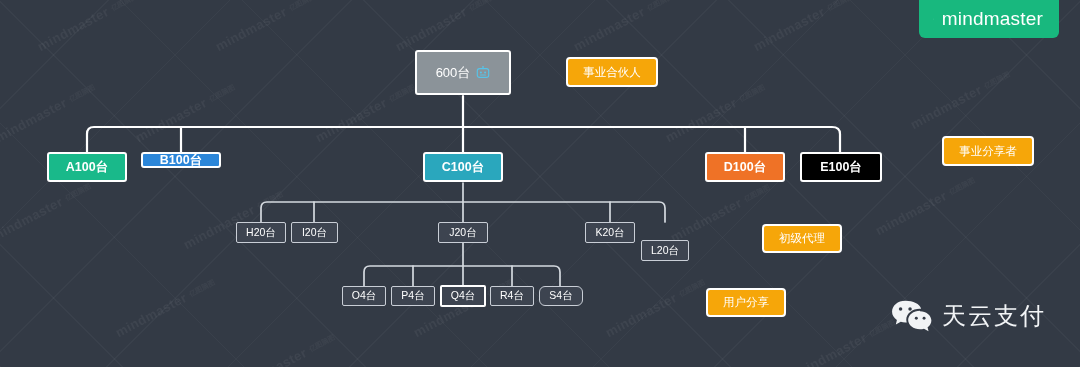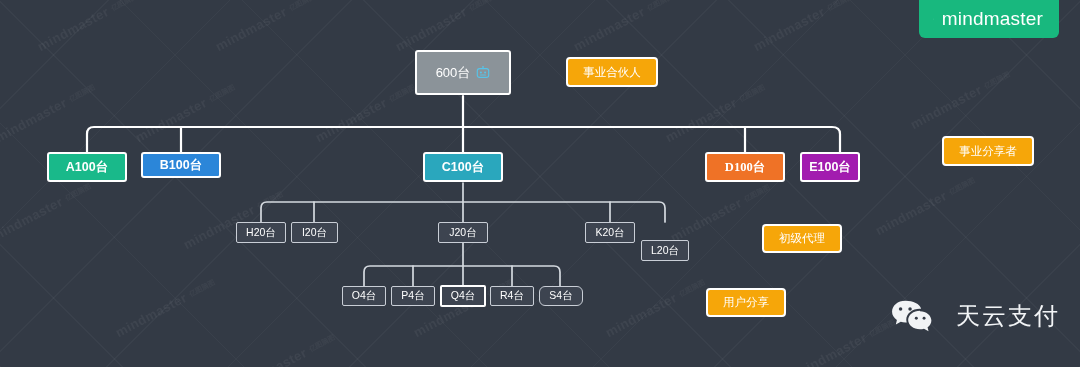--- a/index.html
+++ b/index.html
@@ -94,21 +94,21 @@
     border-bottom-left-radius: 6px;
     border-bottom-right-radius: 6px;
     padding: 0 16px 0 14px;
   }
   #logo .logo-text {
     color: #ffffff; font-size: 19px; letter-spacing: .2px;
   }
   
   #wechat-brand {
     position: absolute;
-    display: flex; align-items: center; gap: 24px;
+    display: flex; align-items: center; gap: 10px;
   }
   #wechat-brand .brand-text {
     color: #f2f4f6; font-size: 24px; letter-spacing: 2px;
   }
 </style>
 </head>
 <body>
 
 <div id="canvas">
 
@@ -230,30 +230,30 @@
       <circle cx="10.4" cy="7.4" r="1.15" fill="#57c3e8"></circle>
       <path d="M5.2 10.3 h5.6" stroke="#57c3e8" stroke-width="1.2" stroke-linecap="round"></path>
       <path d="M8 3 V1.2" stroke="#57c3e8" stroke-width="1.2" stroke-linecap="round"></path>
       <circle cx="8" cy="0.9" r="0.9" fill="#57c3e8"></circle>
     </svg>
   </div>
 
   <div class="node node-l2" style="left:47px;  top:152px; width:80px; height:30px; background:#19b98a;">
     <span>A100台</span>
   </div>
-  <div class="node node-l2" style="left:141px; top:152px; width:80px; height:26px; background:#2b86d9;">
+  <div class="node node-l2" style="left:141px; top:152px; width:80px; height:16px; background:#2b86d9;">
     <span>B100台</span>
   </div>
   <div class="node node-l2" style="left:423px; top:152px; width:80px; height:30px; background:#2aa7bd;">
     <span>C100台</span>
   </div>
-  <div class="node node-l2" style="left:705px; top:152px; width:80px; height:30px; background:#ef7226;font-family:Liberation Serif, serif;">
+  <div class="node node-l2" style="left:705px; top:152px; width:80px; height:30px; background:#ef7226;">
     <span>D100台</span>
   </div>
-  <div class="node node-l2" style="left:800px; top:152px; width:60px; height:30px; background:#a21caf;justify-content:center;">
+  <div class="node node-l2" style="left:800px; top:152px; width:82px; height:30px; background:#000000;justify-content:center;">
     <span>E100台</span>
   </div>
 
   <div class="node node-l3" style="left:236px; top:222px; width:50px; height:21px;">
     <span>H20台</span>
   </div>
   <div class="node node-l3" style="left:291px; top:222px; width:47px; height:21px;">
     <span>I20台</span>
   </div>
   <div class="node node-l3" style="left:438px; top:222px; width:50px; height:21px;">

